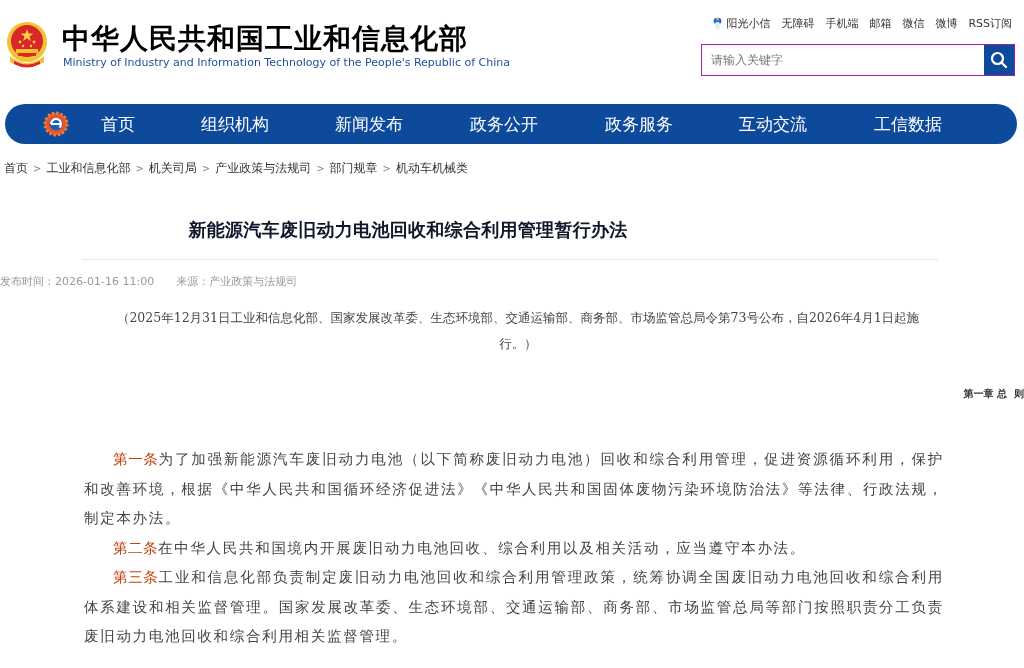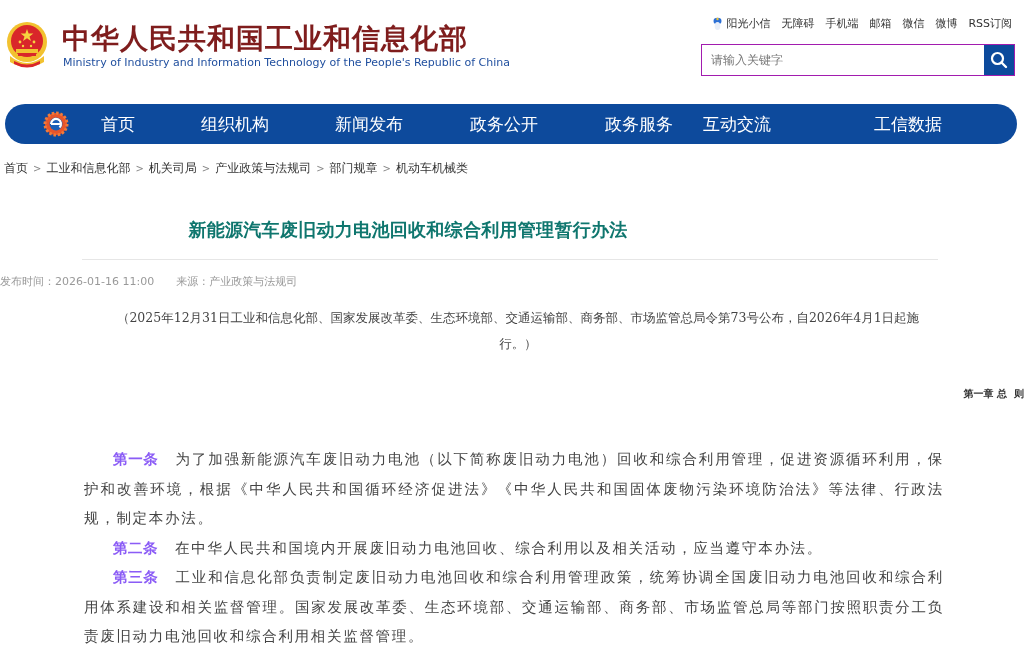--- a/index.html
+++ b/index.html
@@ -2,21 +2,21 @@
 <html><head>
 <meta charset="utf-8">
 <style>
   * { box-sizing: border-box; margin: 0; padding: 0; }
   html, body { width: 1024px; height: 668px; overflow: hidden; background: #ffffff; }
   body { font-family: "DejaVu Sans", "Liberation Sans", sans-serif; color: #333; position: relative; }
 
   
   .header { position: absolute; left: 0; top: 0; width: 1024px; height: 100px; }
   .emblem { position: absolute; left: 4px; top: 20px; width: 46px; height: 50px; }
-  .site-cn { position: absolute; left: 62px; top: 20px; font-size: 28px; font-weight: bold; color: #7f1d1d; letter-spacing: 1px; white-space: nowrap; font-family: Liberation Mono, monospace; }
+  .site-cn { position: absolute; left: 62px; top: 20px; font-size: 28px; font-weight: bold; color: #000000; letter-spacing: 1px; white-space: nowrap; font-family: Liberation Mono, monospace; }
   .site-en { position: absolute; left: 63px; top: 56px; font-size: 11px; color: #1f4e9e; white-space: nowrap; }
 
   .toplinks { position: absolute; right: 12px; top: 16px; display: flex; align-items: center; gap: 11px; font-size: 11px; color: #333; }
   .toplinks .link { white-space: nowrap; cursor: pointer; }
   .sun-wrap { display: flex; align-items: center; gap: 4px; }
   .sun-icon { width: 9px; height: 14px; }
 
   .search { position: absolute; left: 701px; top: 44px; width: 314px; height: 32px; border: 1px solid #a21caf; background: #fff; }
   .search input { position: absolute; left: 0; top: 0; width: 282px; height: 30px; border: none; outline: none; padding-left: 9px; font-size: 12px; color: #666; background: transparent; font-family: "DejaVu Sans", sans-serif; }
   .search input::placeholder { color: #777; }
@@ -26,32 +26,32 @@
   .nav { position: absolute; left: 5px; top: 104px; width: 1012px; height: 40px; background: #0d4a9c; border-radius: 20px; display: flex; align-items: center; }
   .nav-logo { position: absolute; left: 38px; top: 7px; width: 26px; height: 26px; }
   .nav-item { position: absolute; top: 0; height: 40px; line-height: 40px; color: #fff; font-size: 17px; white-space: nowrap; cursor: pointer; }
 
   
   .breadcrumb { position: absolute; left: 4px; top: 160px; font-size: 12px; color: #333; display: flex; align-items: center; white-space: nowrap; }
   .breadcrumb .sep { color: #888; margin: 0 5px; font-size: 10px; }
   .breadcrumb .crumb { cursor: pointer; }
 
   
-  .title { position: absolute; left: 0; top: 218px; width: 816px; text-align: center; font-size: 18px; font-weight: bold; color: #0f766e; letter-spacing: 0.3px; }
+  .title { position: absolute; left: 0; top: 218px; width: 816px; text-align: center; font-size: 18px; font-weight: bold; color: #0f172a; letter-spacing: 0.3px; }
   .title-rule { position: absolute; left: 82px; top: 259px; width: 856px; height: 1px; background: #e6e6e6; }
   .meta { position: absolute; left: 0; top: 274px; width: 1024px; text-align: left; font-size: 11px; color: #999; white-space: nowrap; }
   .meta .gap { display: inline-block; width: 22px; }
 
   .preamble { position: absolute; left: 108px; top: 305px; width: 820px; font-family: "DejaVu Serif", serif; font-size: 12.5px; color: #444; line-height: 26px; text-align: center; }
 
   .chapter { position: absolute; left: 0; top: 387px; width: 1024px; text-align: right; font-size: 10px; font-weight: bold; color: #333; white-space: pre; }
 
   .body { position: absolute; left: 84px; top: 445px; width: 860px; font-family: "DejaVu Serif", serif; font-size: 14.5px; color: #444; line-height: 29.5px; letter-spacing: 1.7px; }
   .para { text-indent: 2em; text-align: justify; }
-  .para .art { font-family: "DejaVu Sans", sans-serif; font-weight: bold; color: #8b5cf6; letter-spacing: 0.5px; margin-right: 17px; }
+  .para .art { font-family: "DejaVu Sans", sans-serif; font-weight: normal; color: #c2410c; letter-spacing: 0.5px; margin-right: 0; }
 </style>
 </head>
 <body>
 
 <div class="header">
   <svg class="emblem" viewBox="0 0 46 50">
     <circle cx="23" cy="22" r="20" fill="#f2c230"></circle>
     <circle cx="23" cy="21" r="16" fill="#d9262a"></circle>
     <polygon points="23,9 24.6,13.6 29.4,13.6 25.5,16.4 27,21 23,18.2 19,21 20.5,16.4 16.6,13.6 21.4,13.6" fill="#f6d33f"></polygon>
     <circle cx="16" cy="22" r="1.4" fill="#f6d33f"></circle>
@@ -99,21 +99,21 @@
     <circle cx="13" cy="13" r="11" fill="#e8552a" stroke="#f07a3a" stroke-width="3" stroke-dasharray="2.5 1.8"></circle>
     <circle cx="13" cy="13" r="6.5" fill="#1a5fb8"></circle>
     <path d="M8 13 A5 5 0 1 1 16.5 16.5" fill="none" stroke="#ffffff" stroke-width="2.2"></path>
     <line x1="8" y1="13" x2="18" y2="13" stroke="#ffffff" stroke-width="2"></line>
   </svg>
   <span class="nav-item" style="left:96px">首页</span>
   <span class="nav-item" style="left:196px">组织机构</span>
   <span class="nav-item" style="left:330px">新闻发布</span>
   <span class="nav-item" style="left:465px">政务公开</span>
   <span class="nav-item" style="left:600px">政务服务</span>
-  <span class="nav-item" style="left:698px">互动交流</span>
+  <span class="nav-item" style="left:734px">互动交流</span>
   <span class="nav-item" style="left:869px">工信数据</span>
 </div>
 
 <div class="breadcrumb">
   <span class="crumb">首页</span>
   <span class="sep">&gt;</span>
   <span class="crumb">工业和信息化部</span>
   <span class="sep">&gt;</span>
   <span class="crumb">机关司局</span>
   <span class="sep">&gt;</span>

